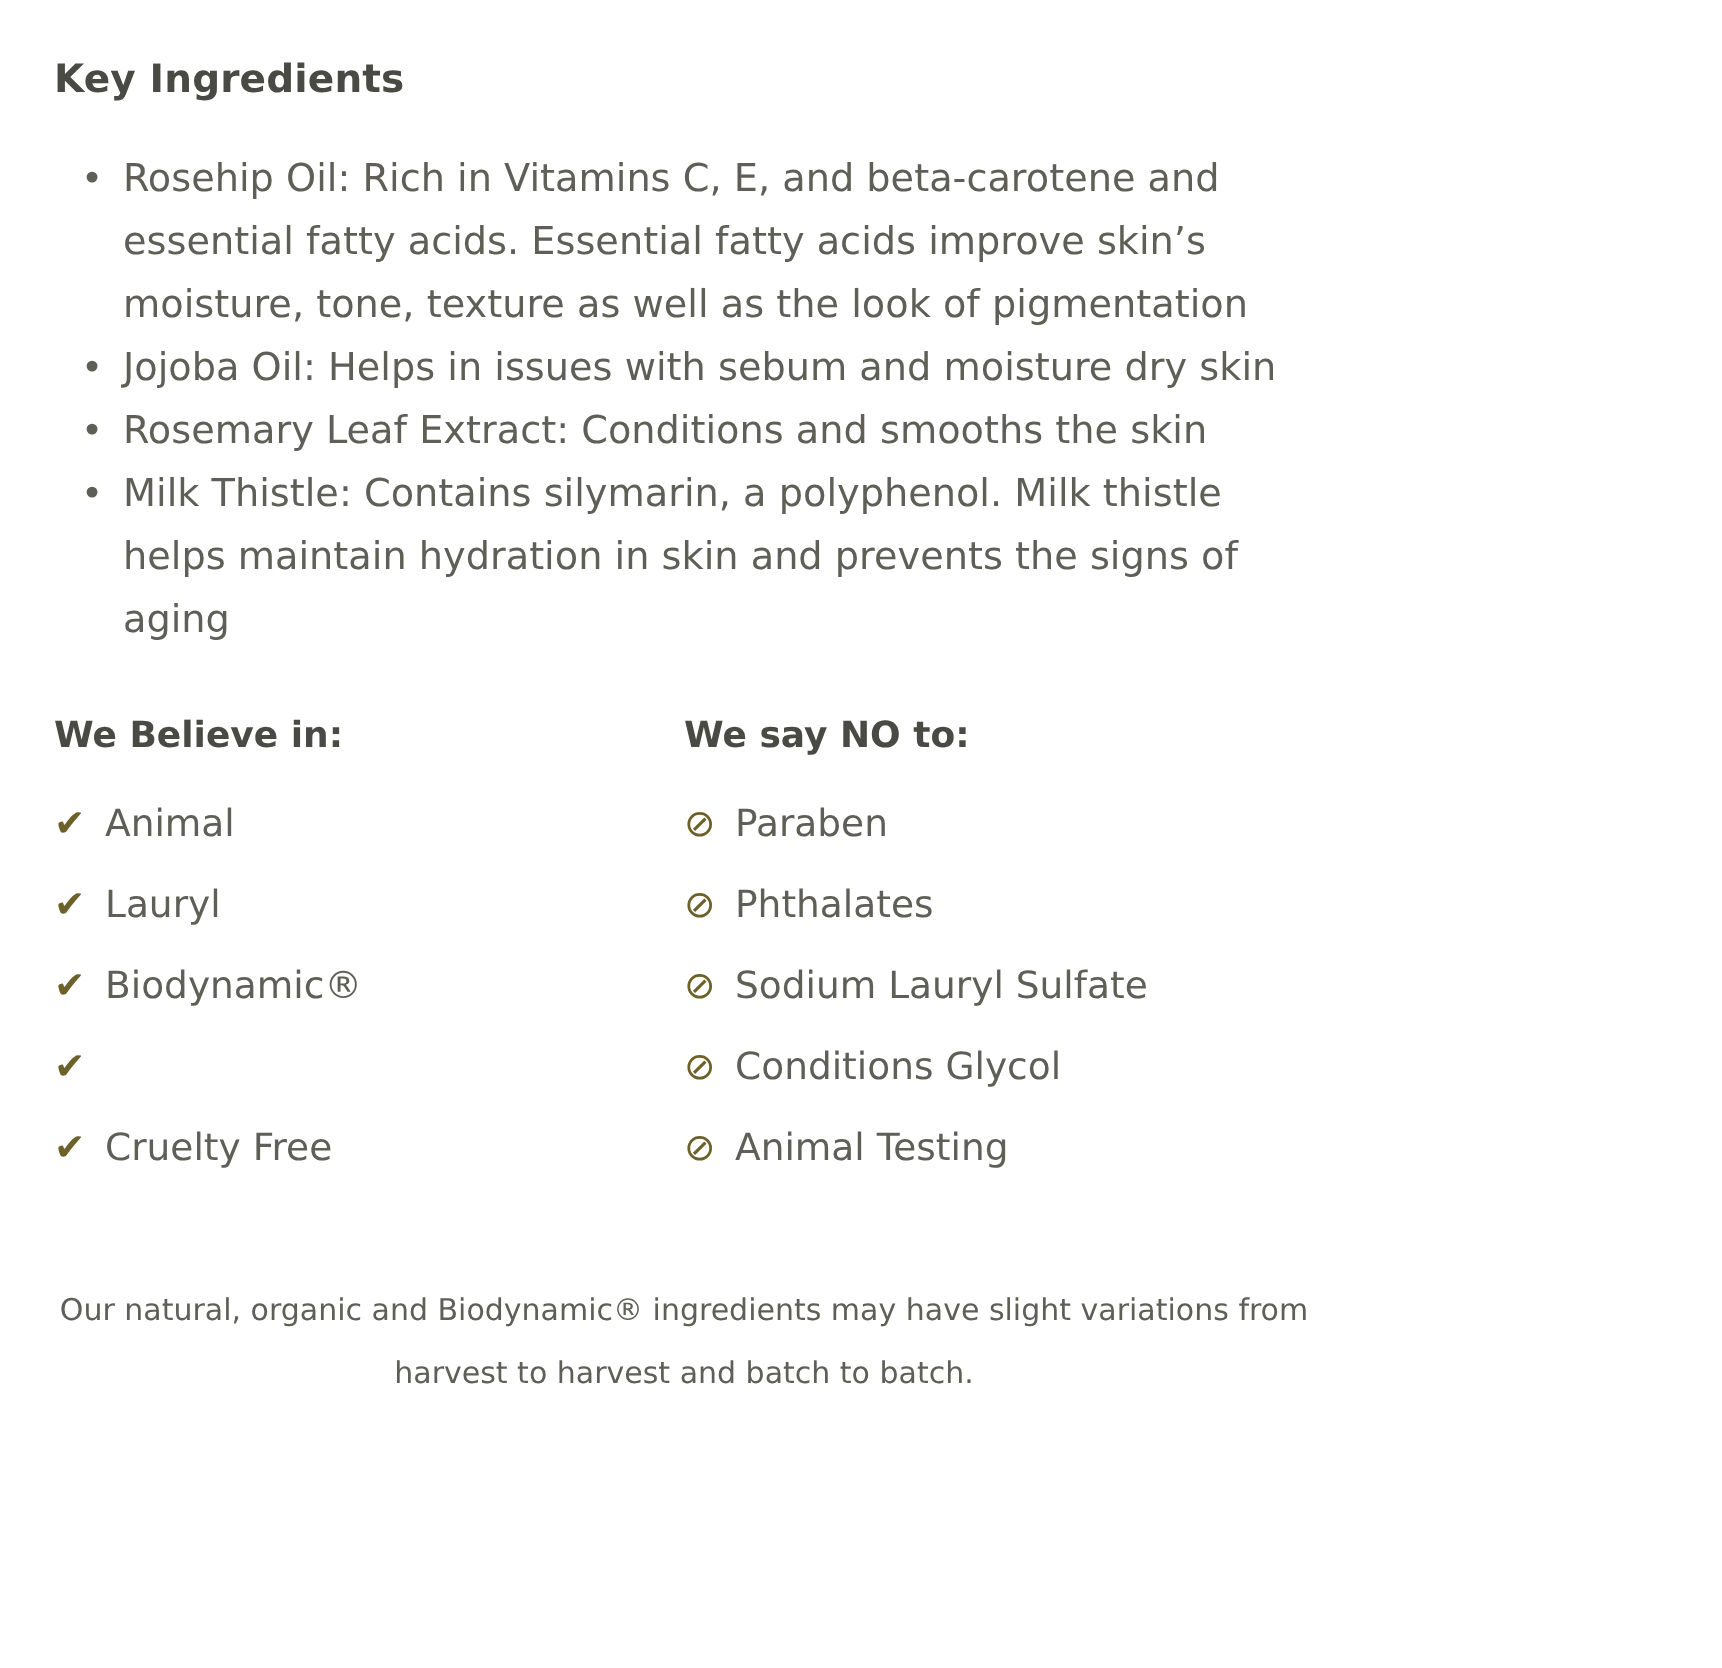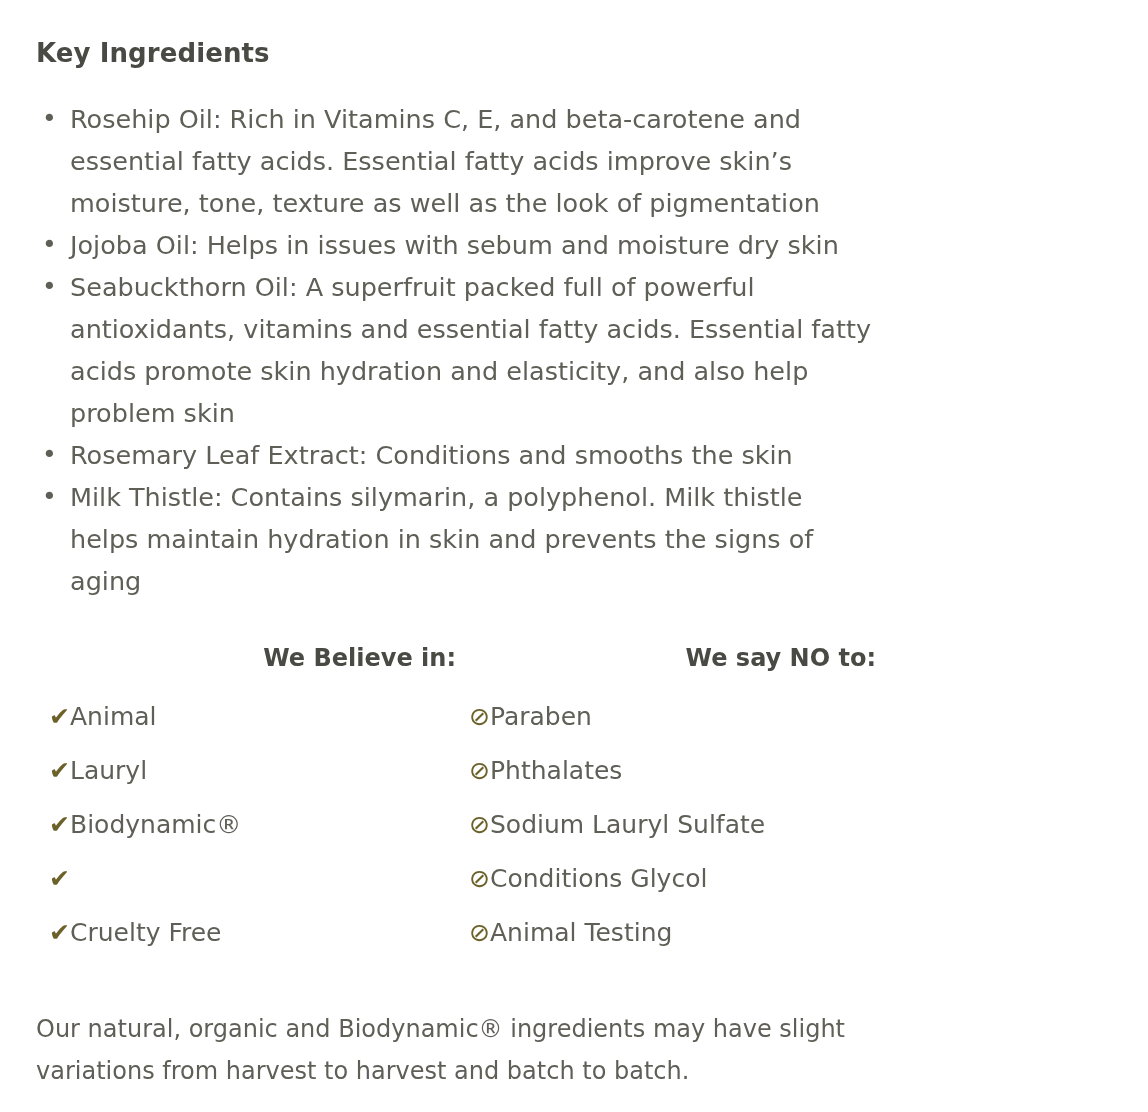--- a/index.html
+++ b/index.html
@@ -22,21 +22,21 @@
   }
   .section-title {
     font-size: 26px;
     font-weight: bold;
     color: #4a4a44;
     letter-spacing: 0.1px;
     margin: 0 0 30px 0;
   }
   ul.ingredients {
     list-style: none;
-    margin: 0;
+    margin: 12px;
     padding: 0;
   }
   ul.ingredients li {
     position: relative;
     font-size: 25.5px;
     line-height: 42px;
     color: #5f5f57;
     padding-left: 34px;
     margin-bottom: 0px;
   }
@@ -45,21 +45,20 @@
     position: absolute;
     left: 6px;
     top: 0;
     font-size: 25px;
     line-height: 42px;
     color: #5f5f57;
   }
   .columns {
     display: flex;
     margin-top: 42px;
-    text-align: right;
   }
   .col {
     width: 430px;
   }
   .col-head {
     font-size: 24px;
     font-weight: bold;
     color: #4a4a44;
     margin-bottom: 18px;
   }
@@ -77,38 +76,38 @@
     font-size: 25px;
     color: #6b6129;
     font-weight: bold;
   }
   .mark-no {
     color: #6b6129;
     font-size: 25px;
     font-weight: normal;
   }
   .footnote {
-    margin-top: 48px;
-    font-size: 24px;
+    margin-top: 60px;
+    font-size: 20px;
     line-height: 42px;
     color: #5f5f57;
     max-width: 1030px;
+    text-align: center;
   }
 </style>
 </head>
 <body>
 
 <div class="page">
 
   <h2 class="section-title">Key Ingredients</h2>
 
   <ul class="ingredients">
     <li>Rosehip Oil: Rich in Vitamins C, E, and beta-carotene and essential fatty acids. Essential fatty acids improve skin’s moisture, tone, texture as well as the look of pigmentation</li>
     <li>Jojoba Oil: Helps in issues with sebum and moisture dry skin</li>
-    <li>Seabuckthorn Oil: A superfruit packed full of powerful antioxidants, vitamins and essential fatty acids. Essential fatty acids promote skin hydration and elasticity, and also help problem skin</li>
     <li>Rosemary Leaf Extract: Conditions and smooths the skin</li>
     <li>Milk Thistle: Contains silymarin, a polyphenol. Milk thistle helps maintain hydration in skin and prevents the signs of aging</li>
   </ul>
 
   <div class="columns">
 
     <div class="col">
       <div class="col-head">We Believe in:</div>
 
       <div class="claim-row">

